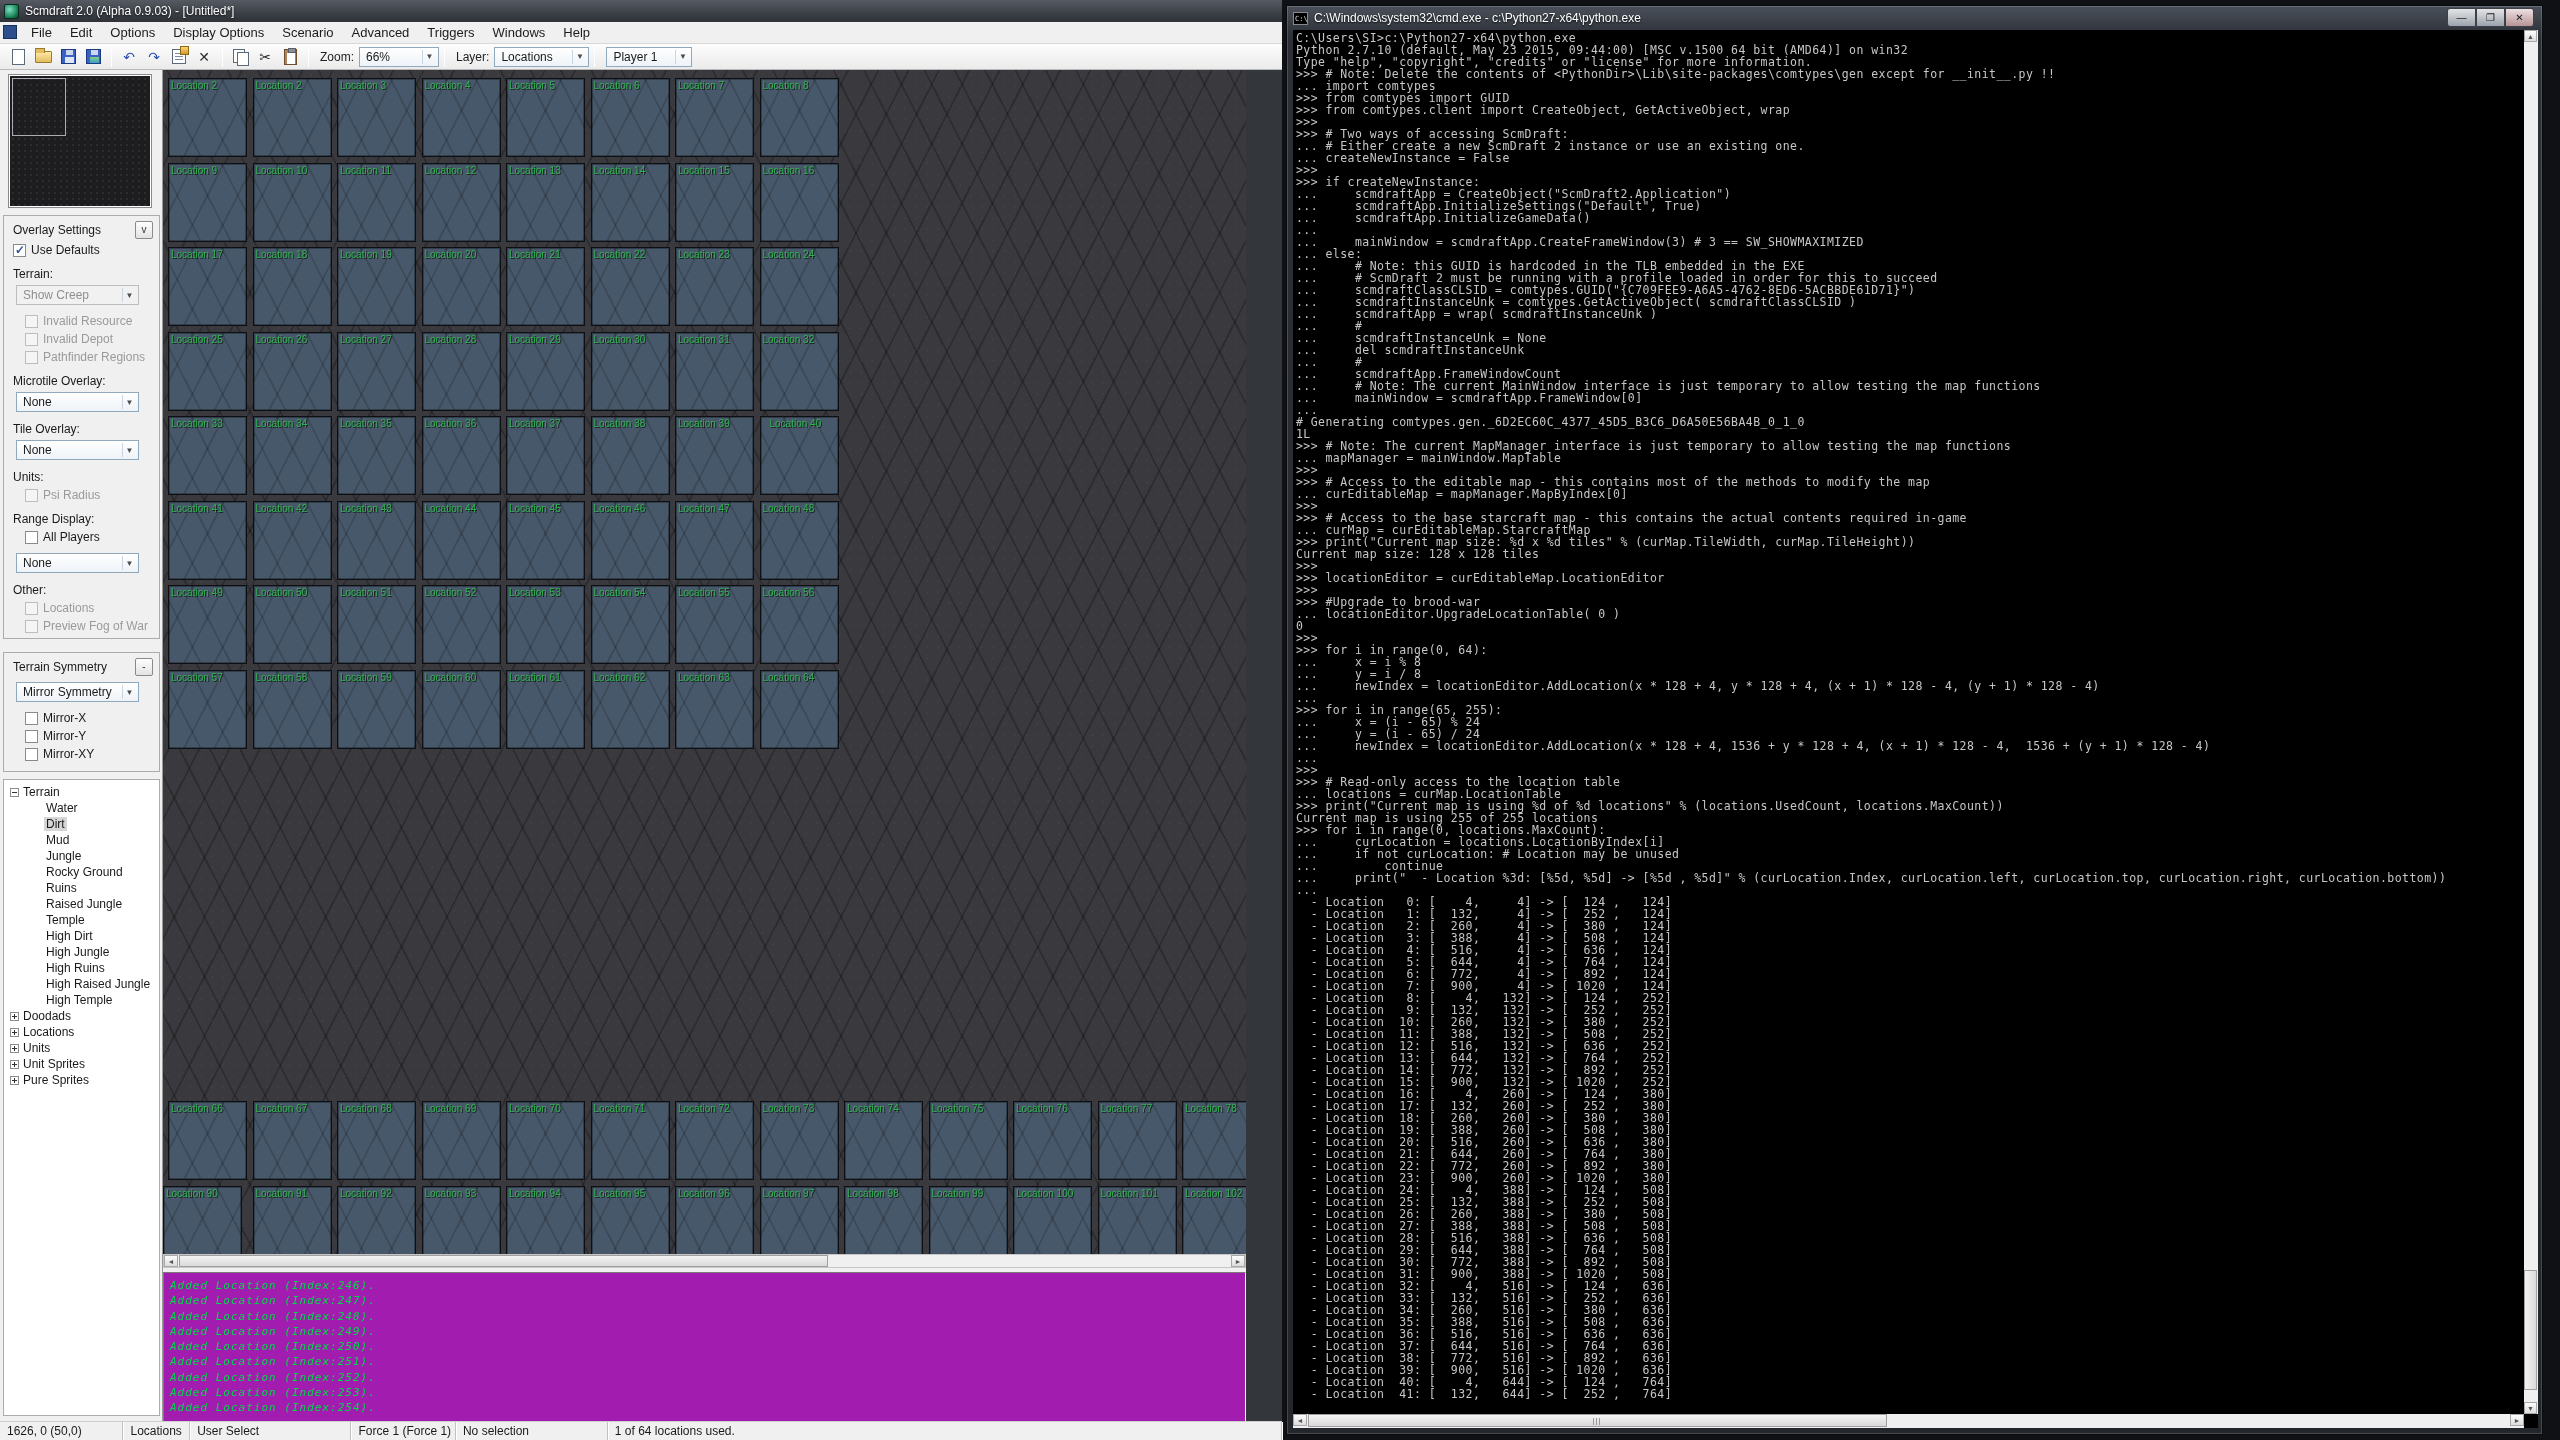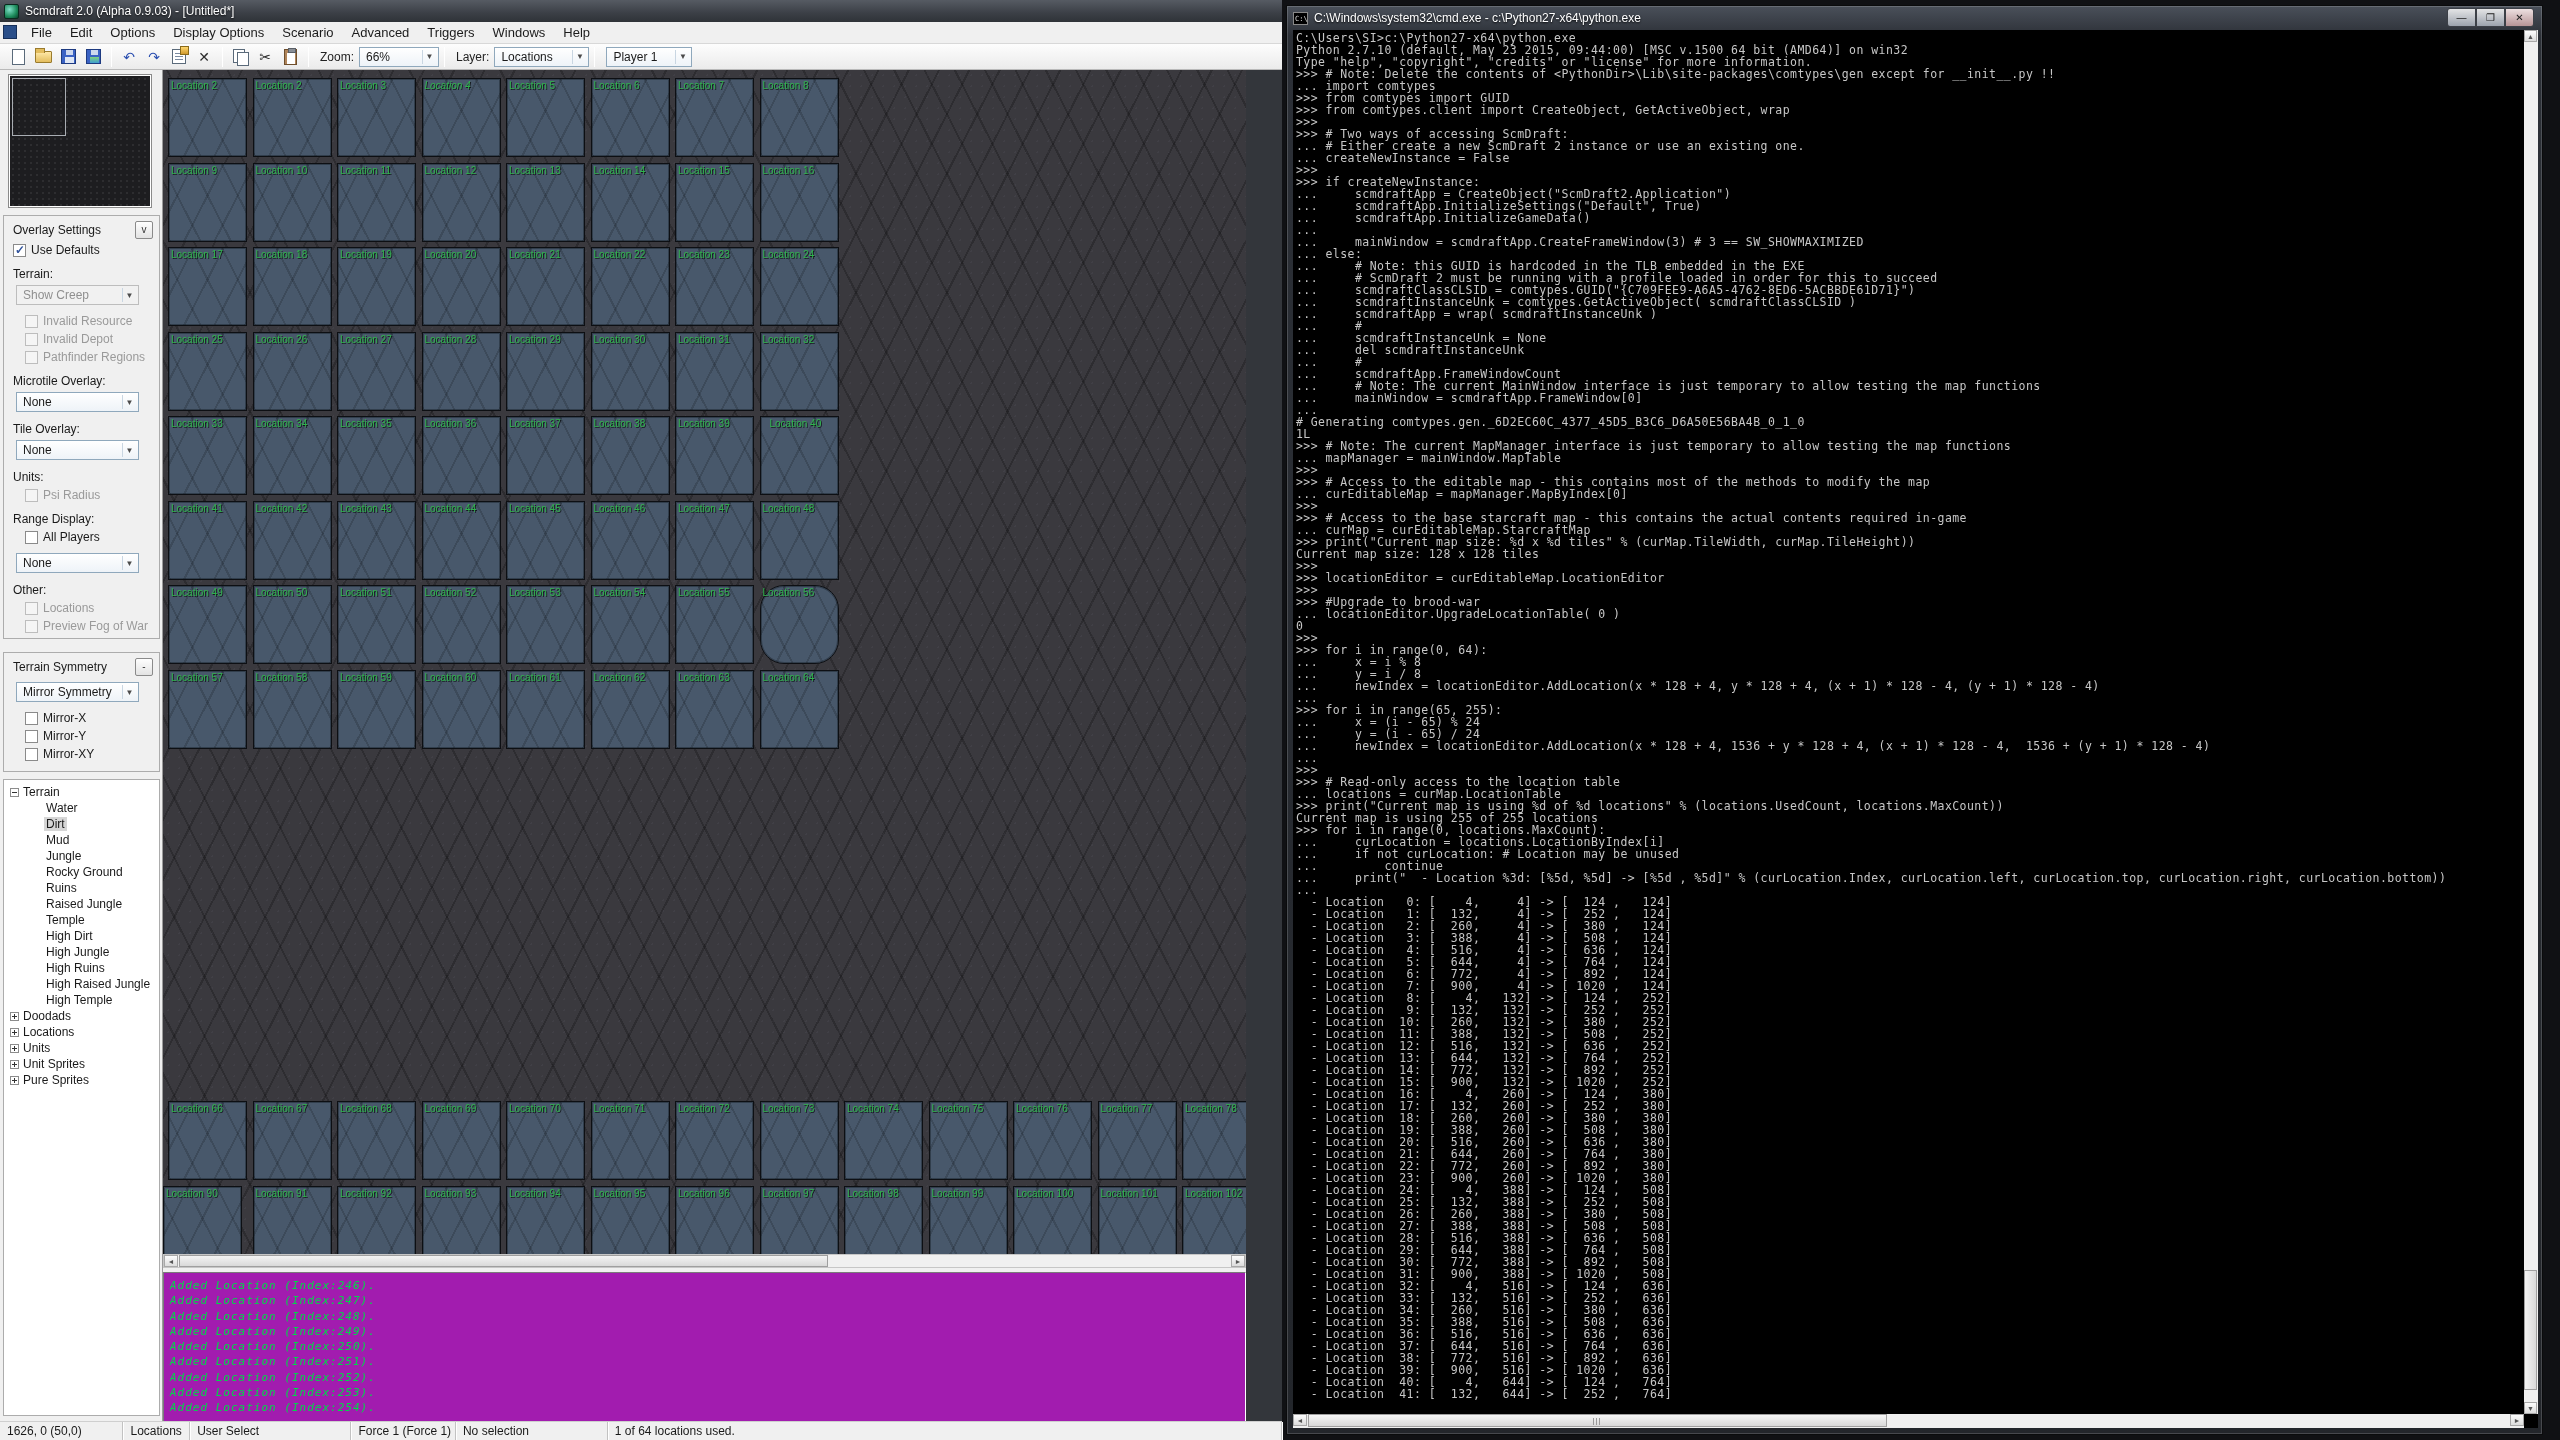--- a/index.html
+++ b/index.html
@@ -367,21 +367,21 @@
     <div id="canvas">
         <div class="locbox" style="left: 5px; top: 8px;">
           <div class="loclabel">Location 2</div>
         </div>
         <div class="locbox" style="left: 89.5px; top: 8px;">
           <div class="loclabel">Location 2</div>
         </div>
         <div class="locbox" style="left: 174px; top: 8px;">
           <div class="loclabel">Location 3</div>
         </div>
-        <div class="locbox" style="left: 258.5px; top: 8px; font-style: italic;">
+        <div class="locbox" style="left: 258.5px; top: 8px;">
           <div class="loclabel">Location 4</div>
         </div>
         <div class="locbox" style="left: 343px; top: 8px;">
           <div class="loclabel">Location 5</div>
         </div>
         <div class="locbox" style="left: 427.5px; top: 8px;">
           <div class="loclabel">Location 6</div>
         </div>
         <div class="locbox" style="left: 512px; top: 8px;">
           <div class="loclabel">Location 7</div>
@@ -523,21 +523,21 @@
         </div>
         <div class="locbox" style="left: 343px; top: 515px;">
           <div class="loclabel">Location 53</div>
         </div>
         <div class="locbox" style="left: 427.5px; top: 515px;">
           <div class="loclabel">Location 54</div>
         </div>
         <div class="locbox" style="left: 512px; top: 515px;">
           <div class="loclabel">Location 55</div>
         </div>
-        <div class="locbox" style="left: 596.5px; top: 515px; border-radius: 24px;">
+        <div class="locbox" style="left: 596.5px; top: 515px;">
           <div class="loclabel">Location 56</div>
         </div>
         <div class="locbox" style="left: 5px; top: 599.5px;">
           <div class="loclabel">Location 57</div>
         </div>
         <div class="locbox" style="left: 89.5px; top: 599.5px;">
           <div class="loclabel">Location 58</div>
         </div>
         <div class="locbox" style="left: 174px; top: 599.5px;">
           <div class="loclabel">Location 59</div>

